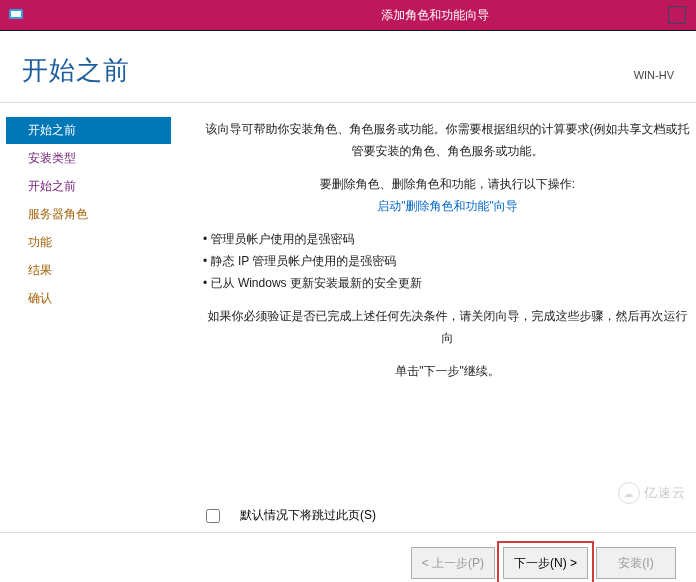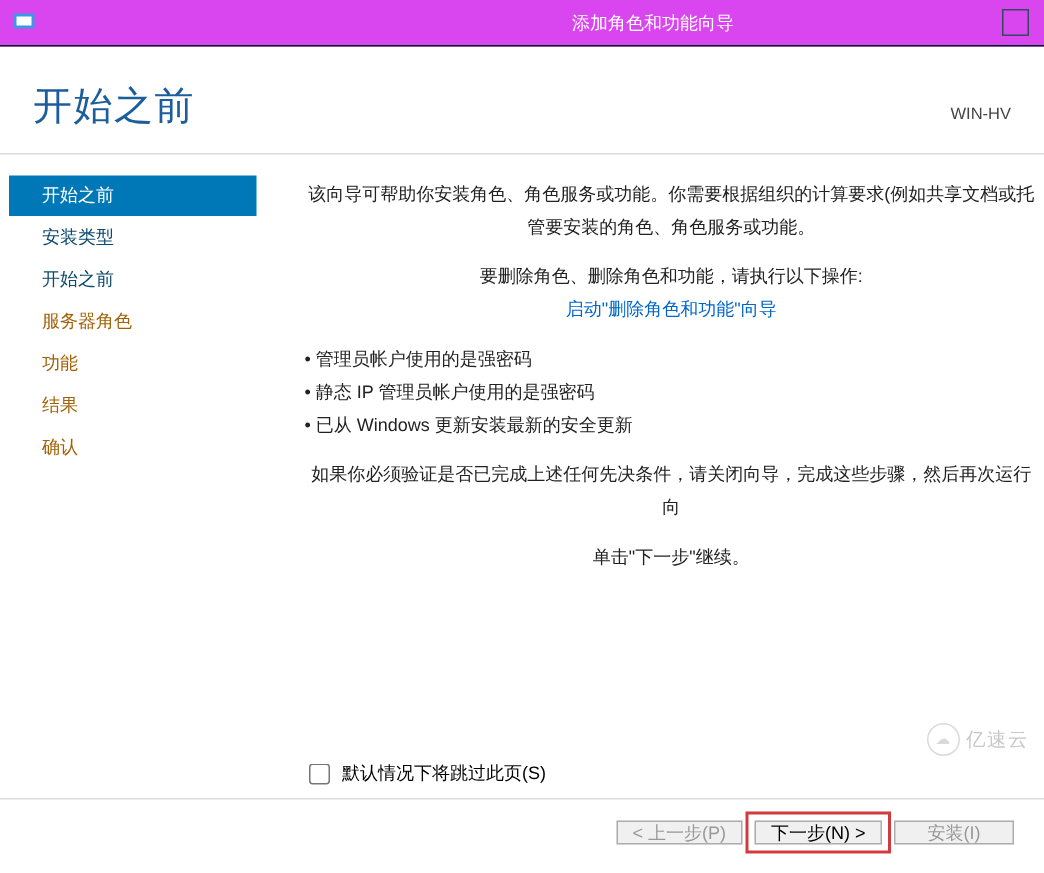--- a/index.html
+++ b/index.html
@@ -7,21 +7,21 @@
       font-family: "Microsoft YaHei", "Segoe UI", Arial, sans-serif;
       font-size: 12px;
       background: #fff;
       width: 696px;
       height: 582px;
       overflow: hidden;
       position: relative;
     }
     .titlebar {
       height: 31px;
-      background: #d946ef;
+      background: #be185d;
       border-bottom: 1px solid #00172c;
       display: flex;
       align-items: center;
       padding: 0 8px;
       color: #fff;
     }
     .titlebar .icon-left {
       width: 16px; height: 16px;
       margin-right: auto;
     }
@@ -73,51 +73,51 @@
       color: #fff;
       position: relative;
     }
     .sidebar-item.active::before {
       content: "";
       position: absolute;
       left: -14px; top: 0; bottom: 0;
       width: 14px;
       background: #0078b8;
     }
-    .sidebar-item.enabled { color: #0c4a6e; }
+    .sidebar-item.enabled { color: #701a75; }
     .content {
       flex: 1;
       padding: 16px 4px 0 28px;
       font-size: 12px;
       color: #222;
       line-height: 1.8;
     }
     .content p { margin-bottom: 12px; text-align: center; }
     .content .link { color: #0066cc; cursor: pointer; }
     .content ul { list-style: none; margin-bottom: 12px; }
     .content ul li::before { content: "• "; }
     .skip-row {
       padding: 8px 0 8px 206px;
       display: flex;
       align-items: center;
-      gap: 8px;
+      gap: 20px;
     }
     .skip-row input[type=checkbox] {
       width: 14px; height: 14px;
     }
     .button-bar {
       border-top: 1px solid #dcdcdc;
       padding: 14px 20px;
       display: flex;
       justify-content: flex-end;
       gap: 8px;
     }
     .btn {
       min-width: 80px;
-      height: 16px;
+      height: 32px;
       font-size: 12px;
       border: 1px solid #adadad;
       background: #f0f0f0;
       display: inline-flex;
       align-items: center;
       justify-content: center;
       padding: 0 10px;
       cursor: pointer;
     }
     .btn.disabled {

